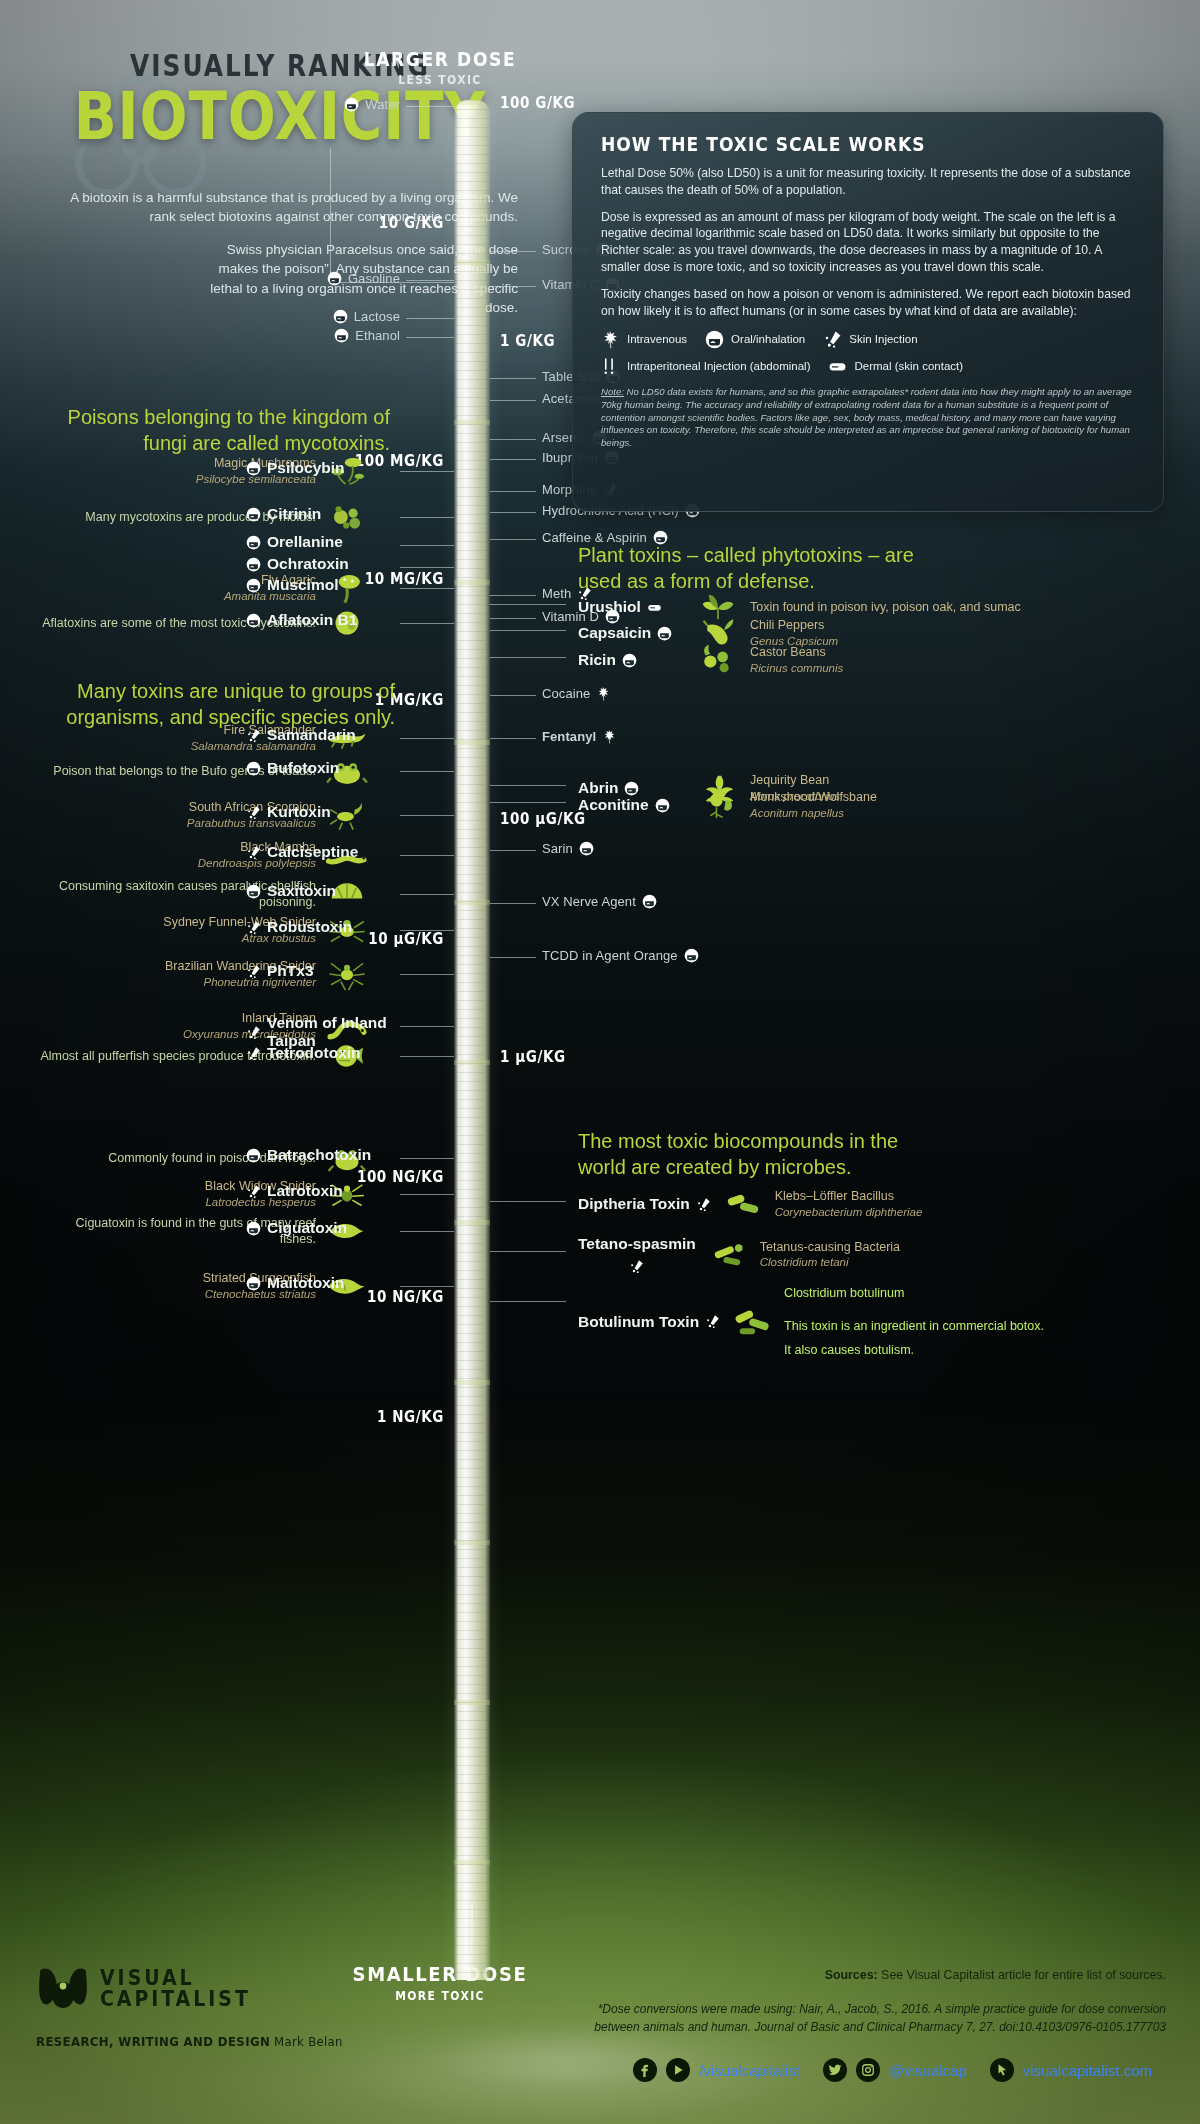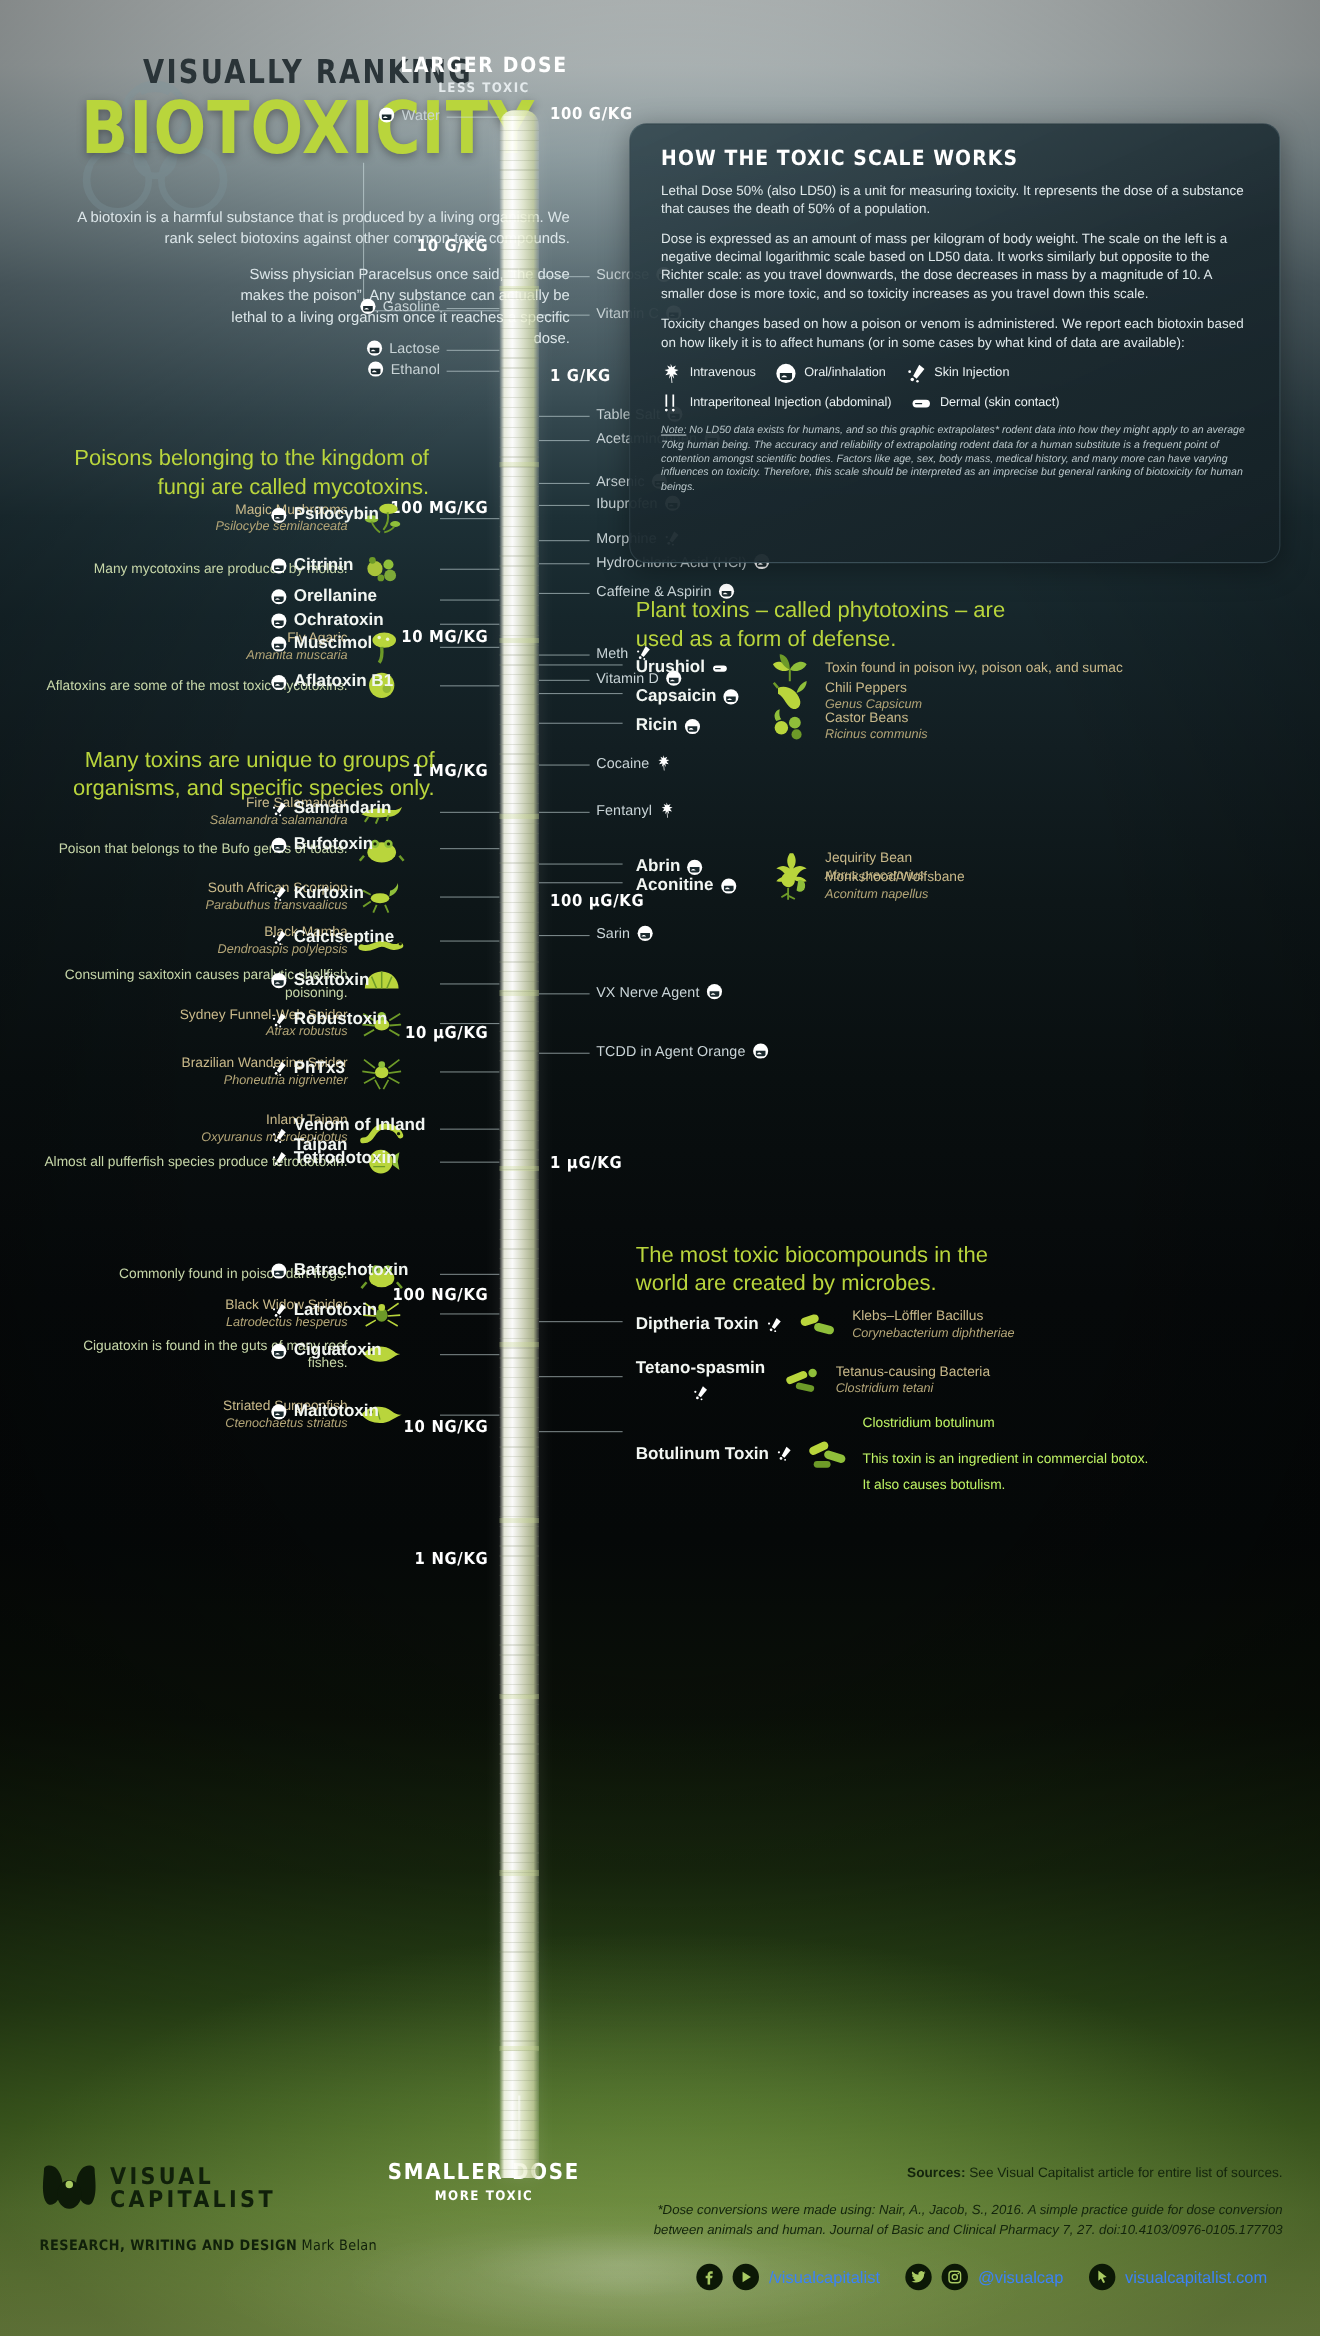--- a/index.html
+++ b/index.html
@@ -439,21 +439,21 @@
     <div class="ref r-right" style="top: 686px; left: 542px;">
       <span class="nm">Cocaine</span>
       <span class="route">
         <svg viewBox="0 0 24 24">
           <path d="M11 1l2 4 4-2-2 4 5 1-4 2 3 4-5-1 1 5-3-4-3 4 1-5-5 1 3-4-4-2 5-1-2-4 4 2z" fill="#fff"></path>
           <path d="M11 12l1 11h1l-1-11z" fill="#fff"></path>
         </svg>
       </span>
     </div>
     <div class="lead" style="top: 695px; left: 490px; width: 46px;"></div>
-    <div class="ref r-right" style="top: 729px; left: 542px;">
+    <div class="ref r-right" style="top: 729px; left: 542px; font-weight: bold;">
       <span class="nm">Fentanyl</span>
       <span class="route">
         <svg viewBox="0 0 24 24">
           <path d="M11 1l2 4 4-2-2 4 5 1-4 2 3 4-5-1 1 5-3-4-3 4 1-5-5 1 3-4-4-2 5-1-2-4 4 2z" fill="#fff"></path>
           <path d="M11 12l1 11h1l-1-11z" fill="#fff"></path>
         </svg>
       </span>
     </div>
     <div class="lead" style="top: 738px; left: 490px; width: 46px;"></div>
     <div class="ref r-right" style="top: 841px; left: 542px;">

